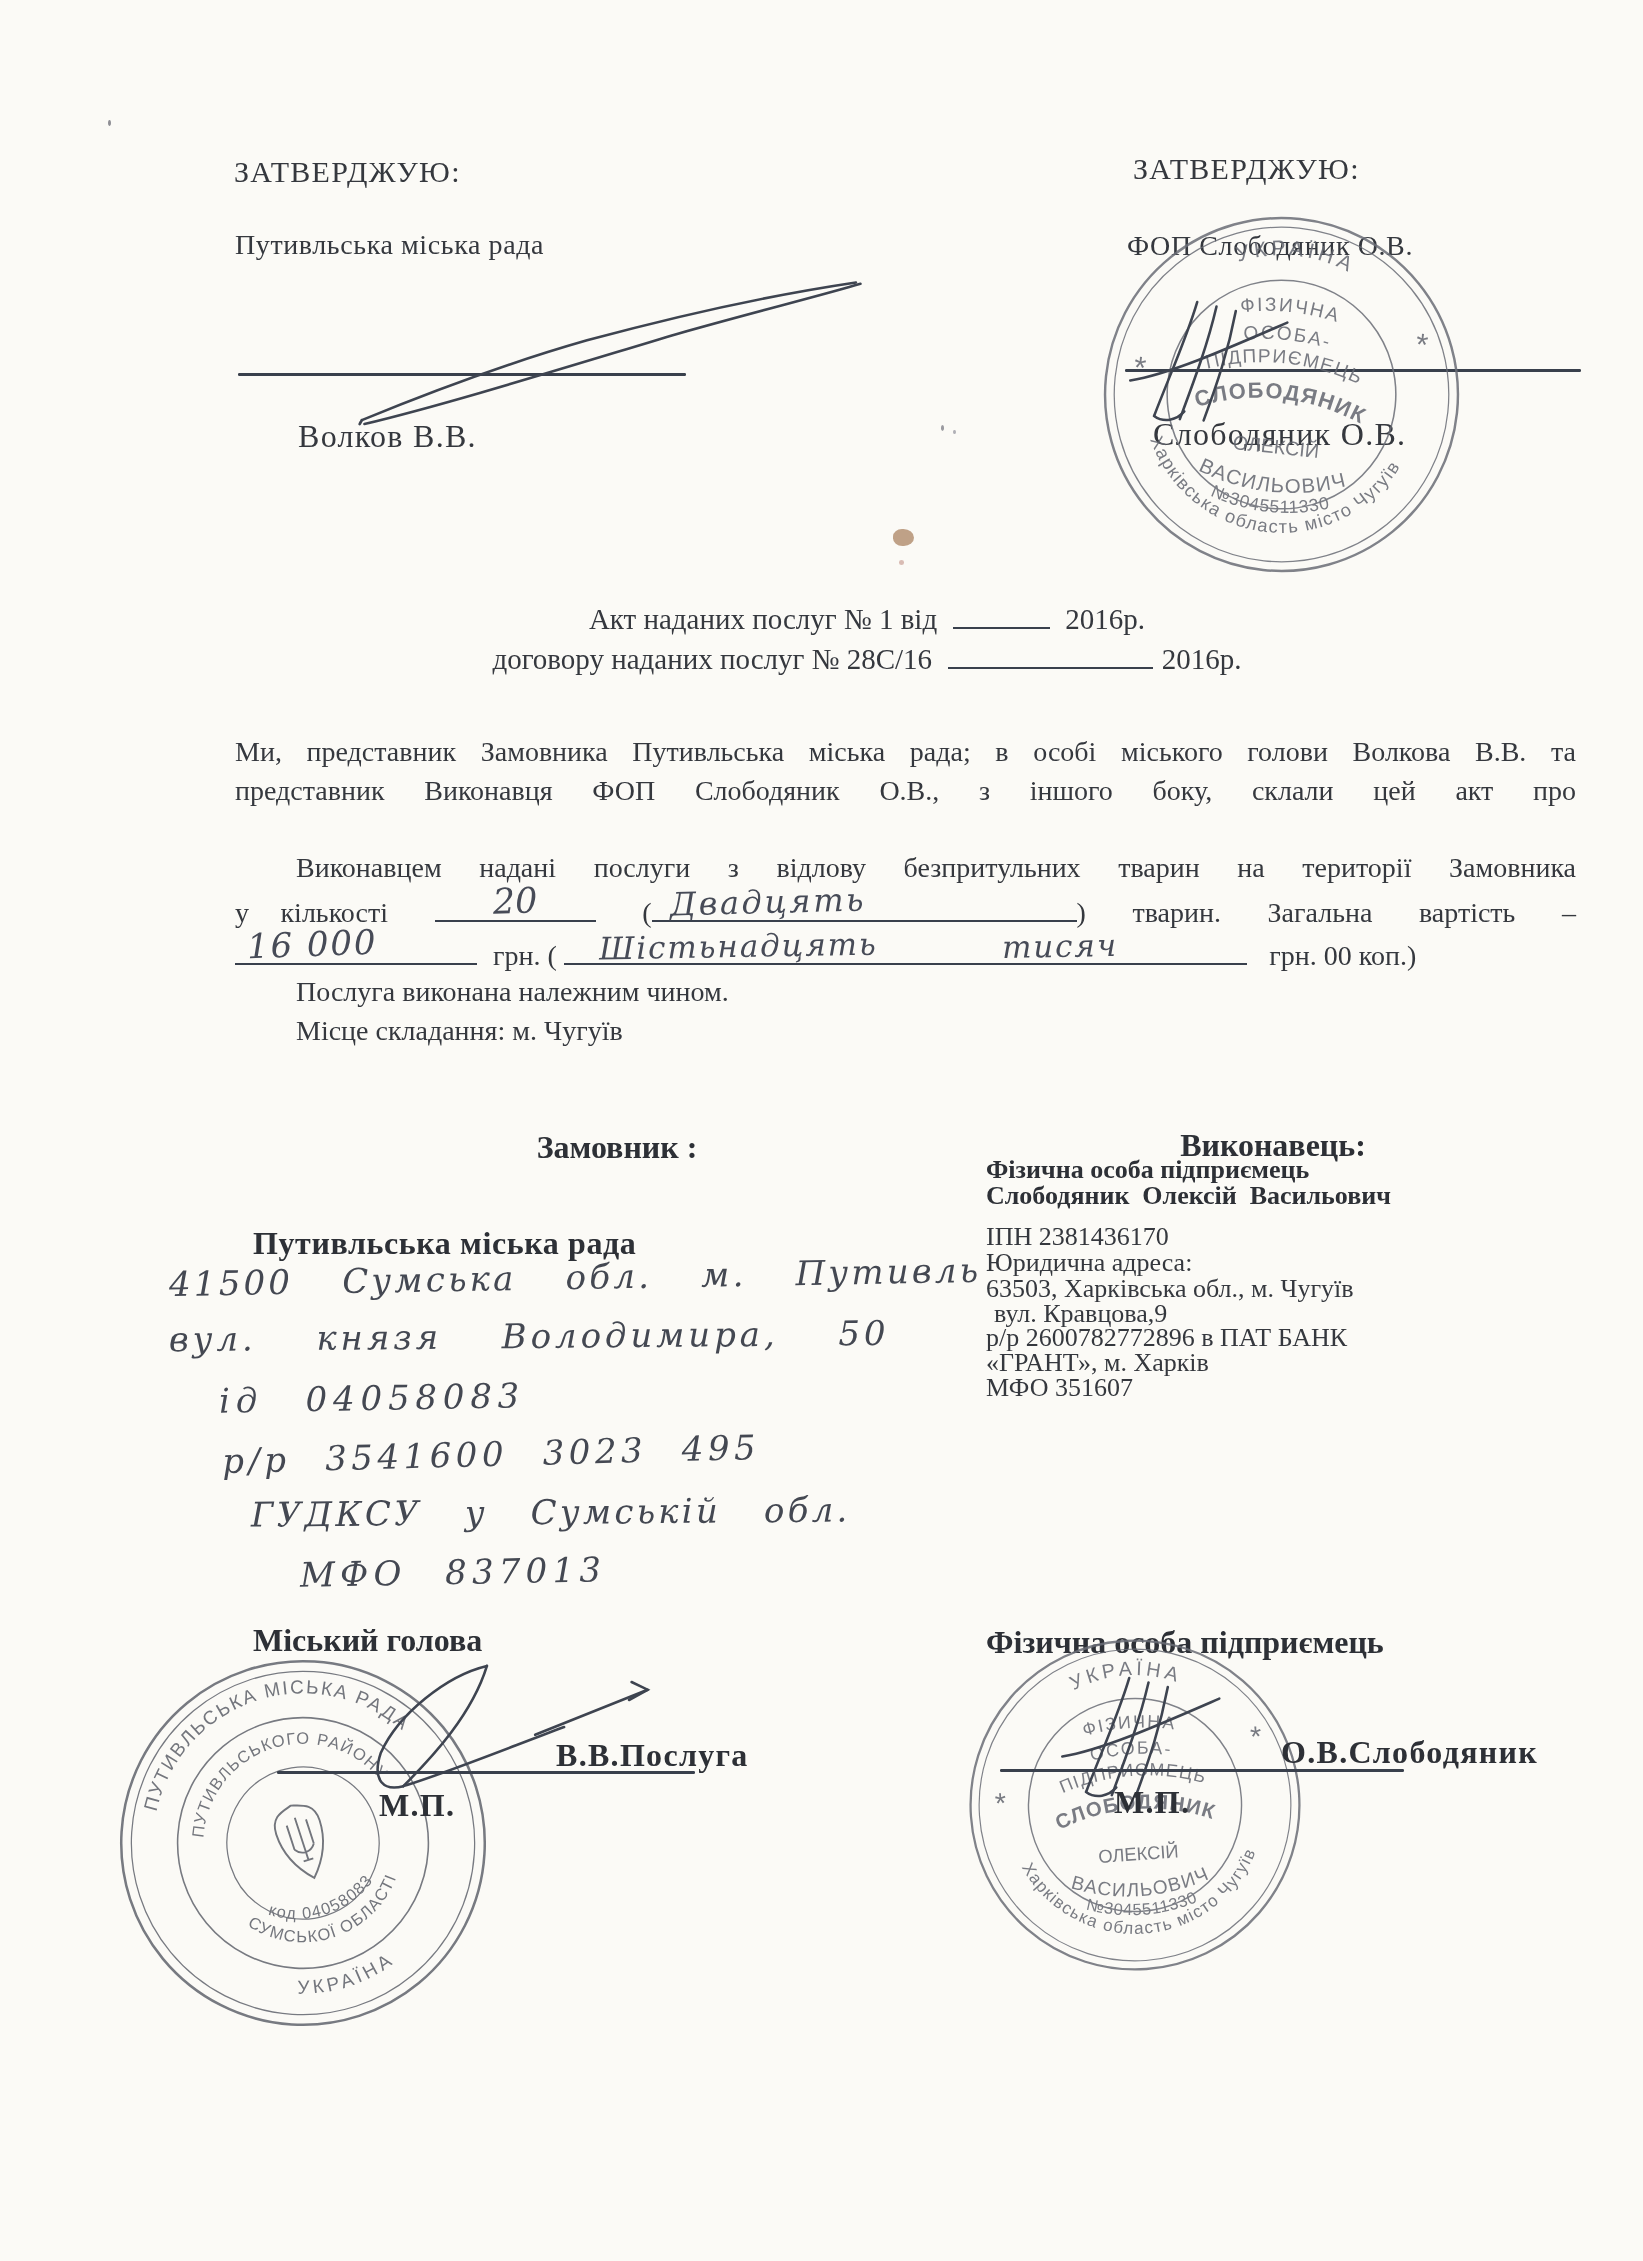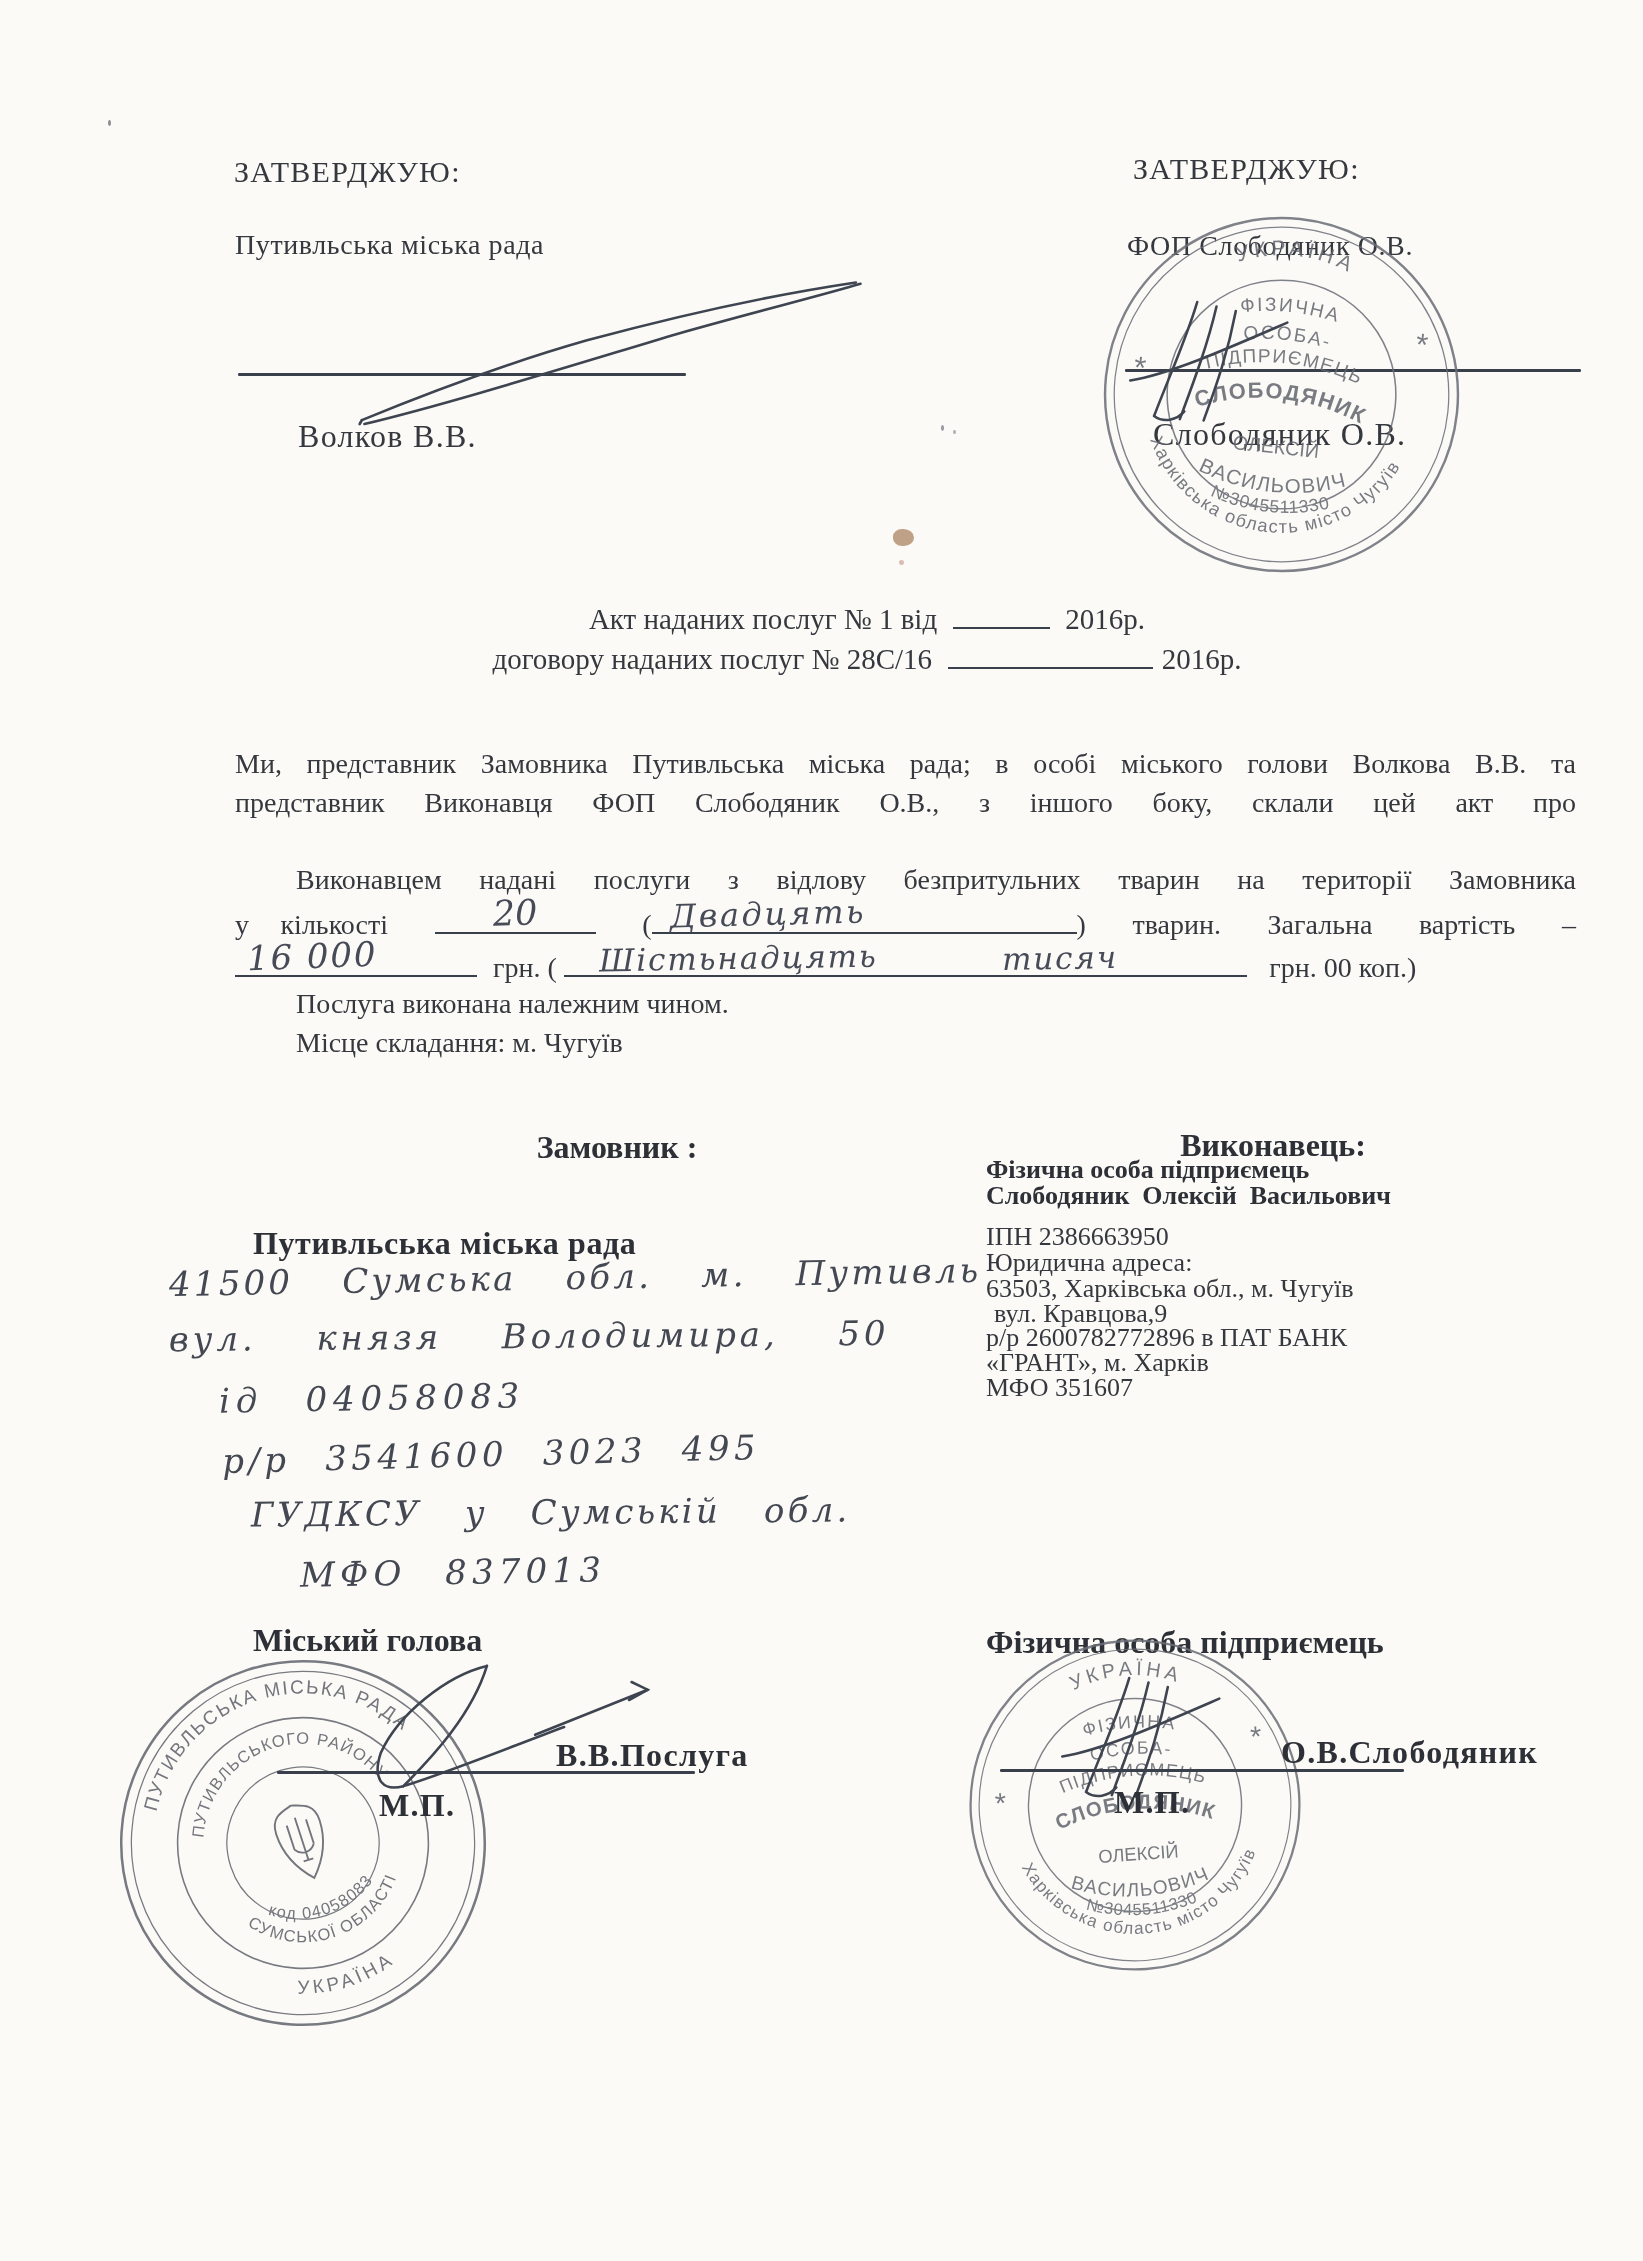--- a/index.html
+++ b/index.html
@@ -6,21 +6,21 @@
   .page{position:relative;width:1644px;height:2261px;background:#fbfaf6;overflow:hidden;
         font-family:"Liberation Serif","DejaVu Serif",serif;color:#35383e;}
   .abs{position:absolute;white-space:nowrap;}
   .bold{font-weight:bold;color:#2d3036;}
   .t46{font-size:30px;letter-spacing:1.3px;}
   .t45{font-size:29px;}
   .t44{font-size:32px;}
   .t43{font-size:28px;letter-spacing:0.6px;}
   .t40{font-size:26px;}
   .just{text-align:justify;text-align-last:justify;}
-  .para{position:absolute;left:235px;width:1341px;font-size:28px;color:#35383e;margin-top:12px;}
+  .para{position:absolute;left:235px;width:1341px;font-size:28px;color:#35383e;}
   .sigline{position:absolute;height:2.6px;background:#39404c;border-radius:1.3px;}
   .blank{display:inline-block;position:relative;border-bottom:2.6px solid #39404c;height:1.0em;vertical-align:baseline;}
   .hw{font-family:"DejaVu Serif",serif;font-style:italic;color:#474b57;}
   .hwc{position:absolute;left:50%;transform:translateX(-50%) rotate(-2deg);bottom:-1.3px;}
   .hwl{position:absolute;bottom:-1.3px;}
   .hwline{position:absolute;white-space:nowrap;font-family:"DejaVu Serif",serif;font-style:italic;color:#444852;}
   svg.sig{position:absolute;}
   svg.sig path{stroke:#3e4450;stroke-width:4;fill:none;stroke-linecap:round;}
   svg.stamp{position:absolute;opacity:.85;}
   svg.stamp circle{fill:none;stroke:#6b6e77;}
@@ -139,21 +139,21 @@
 
   <div class="hwline" style="left:169px;top:1257px;font-size:34px;letter-spacing:3.2px;word-spacing:35px;transform:rotate(-1deg);">41500 Сумська обл. м. Путивль</div>
   <div class="hwline" style="left:169px;top:1316px;font-size:34px;letter-spacing:3.9px;word-spacing:45px;transform:rotate(-0.5deg);">вул. князя Володимира, 50</div>
   <div class="hwline" style="left:219px;top:1378px;font-size:34px;letter-spacing:5.8px;word-spacing:26px;transform:rotate(-1deg);">ід 04058083</div>
   <div class="hwline" style="left:222px;top:1434px;font-size:34px;letter-spacing:4.5px;word-spacing:19.3px;transform:rotate(-1.5deg);">р/р 3541600 3023 495</div>
   <div class="hwline" style="left:251px;top:1492px;font-size:34px;letter-spacing:3.2px;word-spacing:29px;transform:rotate(-0.5deg);">ГУДКСУ у Сумській обл.</div>
   <div class="hwline" style="left:300px;top:1552px;font-size:34px;letter-spacing:5.2px;word-spacing:22.6px;transform:rotate(-1deg);">МФО 837013</div>
 
   <div class="abs t40 bold" style="left:986px;top:1155px;">Фізична особа підприємець</div>
   <div class="abs t40 bold" style="left:986px;top:1181px;word-spacing:6.4px;">Слободяник Олексій Васильович</div>
-  <div class="abs t40" style="left:986px;top:1222px;">ІПН 2386663950</div>
+  <div class="abs t40" style="left:986px;top:1222px;">ІПН 2381436170</div>
   <div class="abs t40" style="left:986px;top:1248px;">Юридична адреса:</div>
   <div class="abs t40" style="left:986px;top:1274px;">63503, Харківська обл., м. Чугуїв</div>
   <div class="abs t40" style="left:986px;top:1299px;margin-left:8px;">вул. Кравцова,9</div>
   <div class="abs t40" style="left:986px;top:1323px;">р/р 2600782772896 в ПАТ БАНК</div>
   <div class="abs t40" style="left:986px;top:1348px;">«ГРАНТ», м. Харків</div>
   <div class="abs t40" style="left:986px;top:1373px;">МФО 351607</div>
 
   <div class="abs t44 bold" style="left:253px;top:1622px;">Міський голова</div>
   <div class="abs t44 bold" style="left:986px;top:1624px;">Фізична особа підприємець</div>
 

